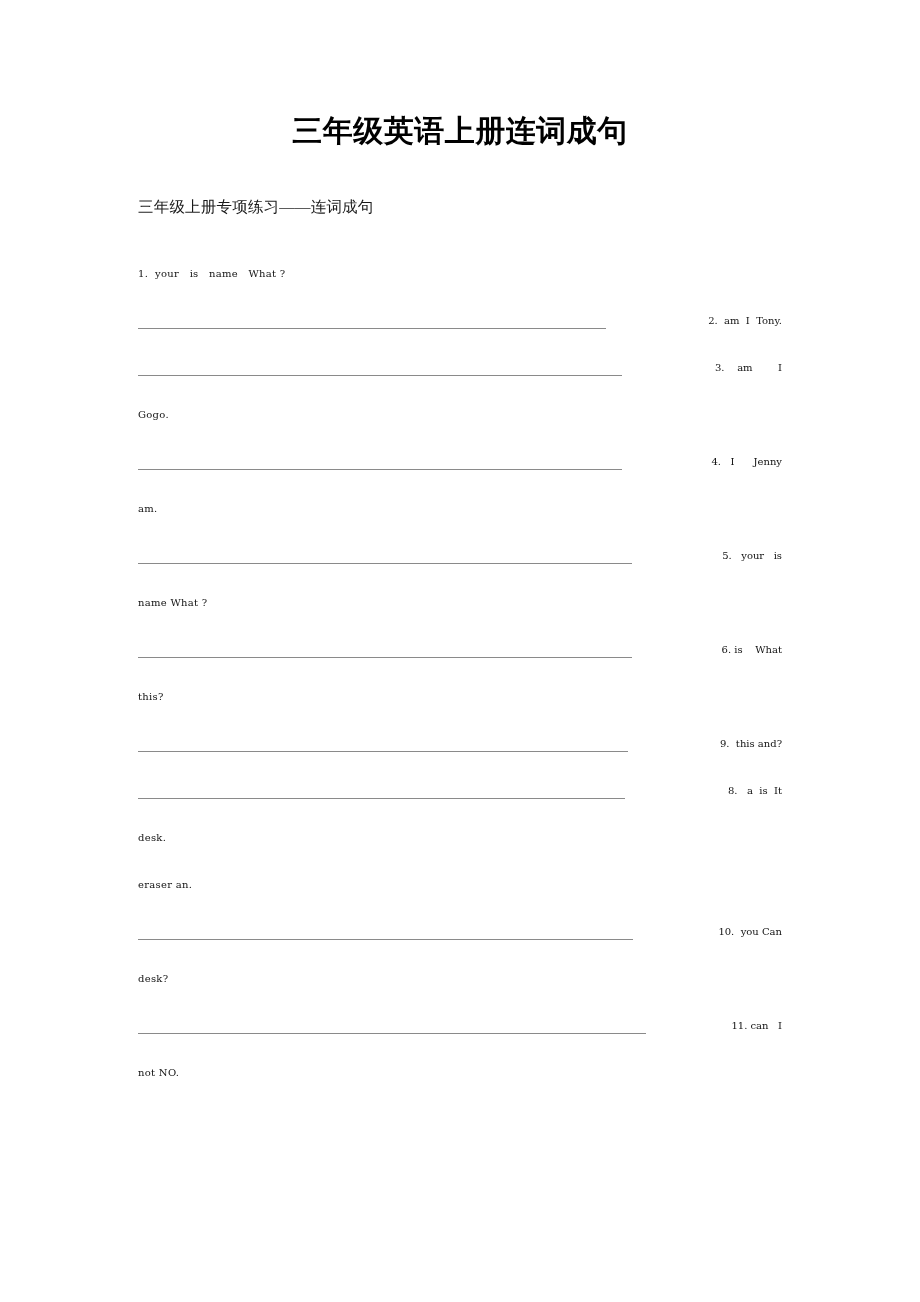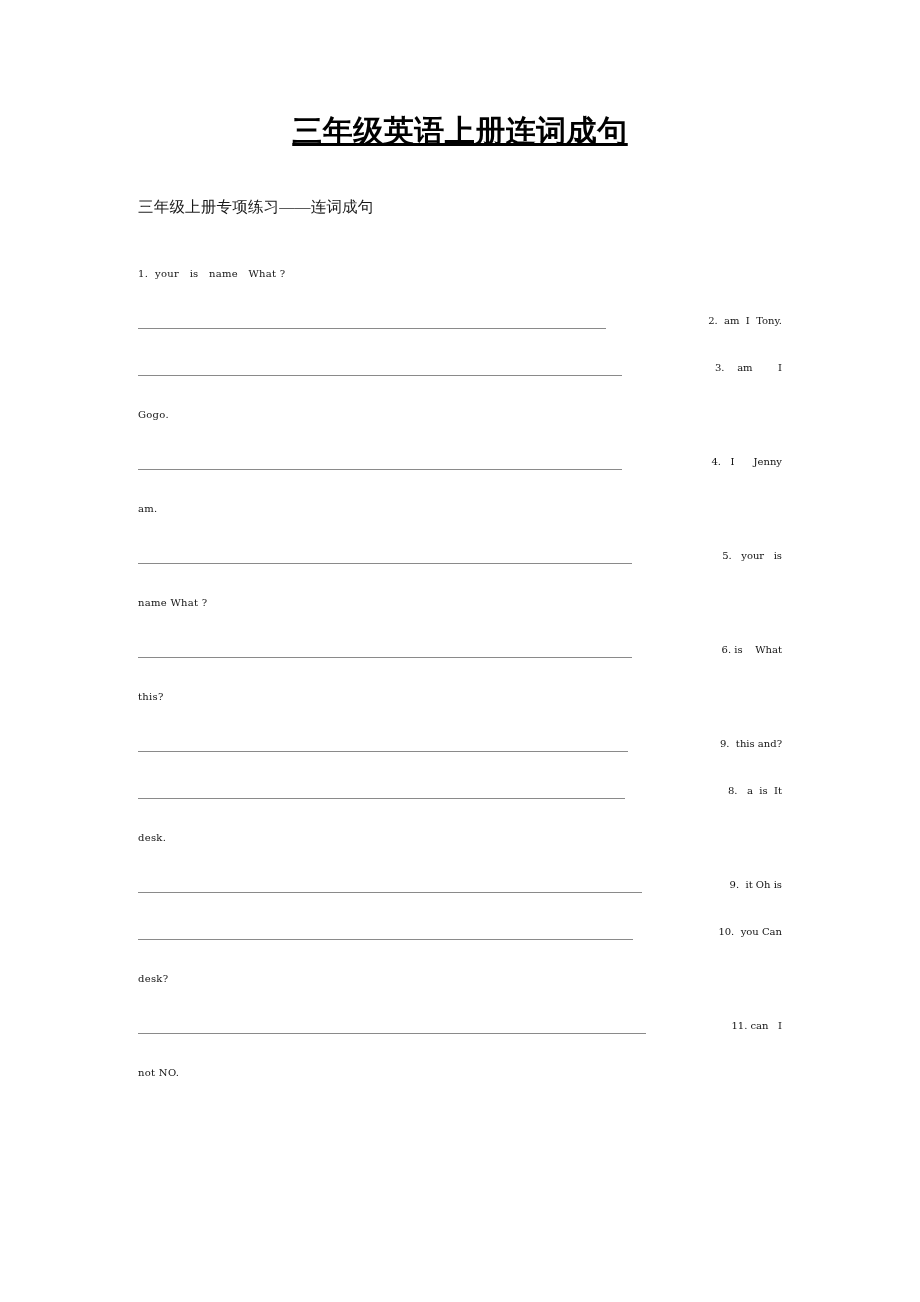--- a/index.html
+++ b/index.html
@@ -39,21 +39,20 @@
     text-align: center;
     font-weight: bold;
     font-size: 30px;
     line-height: 36px;
     letter-spacing: 0.5px;
     position: absolute;
     left: 0;
     top: 113px;
     width: 644px;
     font-family: "Liberation Serif", "DejaVu Serif", serif;
-    text-decoration: underline;
   }
 
   .subtitle {
     position: absolute;
     left: 0;
     top: 196px;
     width: 644px;
     font-size: 15.5px;
     line-height: 22px;
     letter-spacing: 0.2px;
@@ -160,24 +159,21 @@
         <div class="cont">this?</div>
         <div class="ex-line">
           <span class="row-blank"><span class="rule" style="width: 490px;"></span></span>
           <span class="row-right">9.  this and?</span>
         </div>
         <div class="ex-line">
           <span class="row-blank"><span class="rule" style="width: 487px;"></span></span>
           <span class="row-right">8.   a  is  It</span>
         </div>
         <div class="cont">desk.</div>
-        <div class="ex-line">
-          <span class="row-blank"><span class="rule" style="width: 504px;"></span></span>
-          <span class="row-right">9.  it Oh is</span>
-        </div>
+        <div class="cont">eraser an.</div>
         <div class="ex-line">
           <span class="row-blank"><span class="rule" style="width: 495px;"></span></span>
           <span class="row-right">10.  you Can</span>
         </div>
         <div class="cont">desk?</div>
         <div class="ex-line">
           <span class="row-blank"><span class="rule" style="width: 508px;"></span></span>
           <span class="row-right">11. can   I</span>
         </div>
         <div class="cont">not NO.</div>

